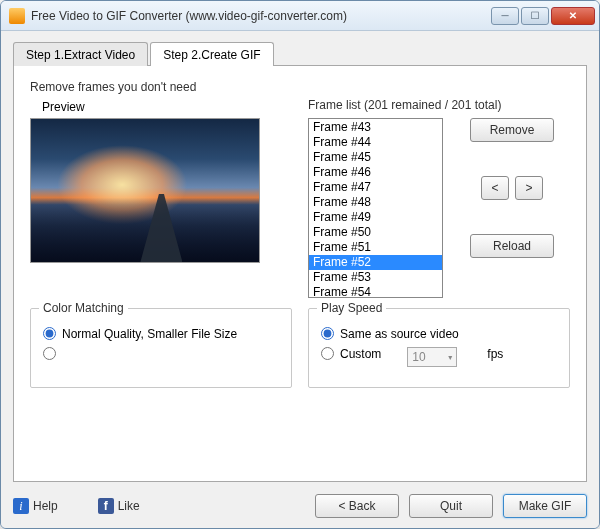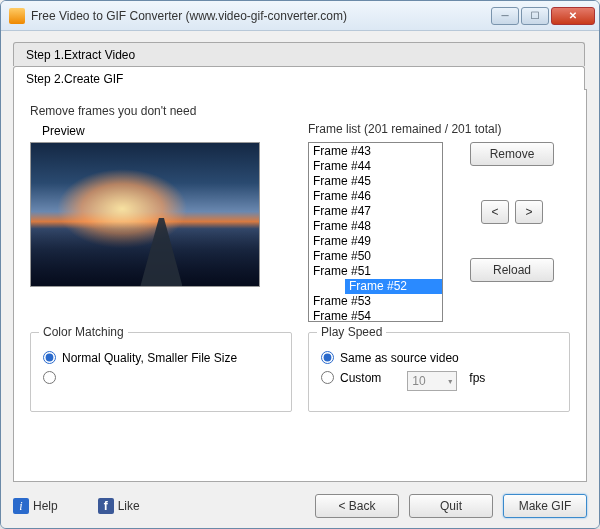--- a/index.html
+++ b/index.html
@@ -5,42 +5,42 @@
   * { box-sizing: border-box; font-family: 'Segoe UI', Tahoma, sans-serif; font-size: 12px; }
   body { margin: 0; background: #fff; }
   .window { width: 600px; height: 529px; border: 1px solid #6b8aa8; border-radius: 6px; overflow: hidden; background: linear-gradient(#e8f0f8,#d8e4f0); box-shadow: 0 2px 10px rgba(0,0,0,0.3); }
   .titlebar { height: 30px; display: flex; align-items: center; padding: 0 4px 0 8px; background: linear-gradient(#f0f6fc,#dce8f4); border-bottom: 1px solid #b8c8d8; }
   .titlebar-icon { width: 16px; height: 16px; background: linear-gradient(#fc6,#e80); border-radius: 2px; margin-right: 6px; }
   .titlebar-text { flex: 1; color: #333; }
   .win-btns { display: flex; gap: 2px; }
   .win-btn { width: 28px; height: 18px; border: 1px solid #7a94ad; border-radius: 3px; background: linear-gradient(#eaf2fa,#c8d8e8); display: flex; align-items: center; justify-content: center; font-size: 10px; color: #4a5a6a; }
   .win-btn.close { width: 44px; background: linear-gradient(#e47a6a,#c83a1a); border-color: #a33; color: #fff; font-weight: bold; }
   .client { background: #f0f0f0; padding: 10px 12px; height: calc(100% - 30px); display: flex; flex-direction: column; }
-  .tabs { display: flex; position: relative; top: 1px; z-index: 2; flex-direction: column; }
+  .tabs { display: flex; position: relative; top: 1px; z-index: 2; }
   .tab { padding: 5px 12px 4px; border: 1px solid #a8a8a8; border-bottom: none; background: #e8e8e8; margin-right: 2px; border-radius: 3px 3px 0 0; }
   .tab.active { background: #fff; }
   .tab-page { flex: 1; background: #fff; border: 1px solid #a8a8a8; padding: 14px 16px 12px; display: flex; flex-direction: column; gap: 10px; }
   .section-title { color: #333; margin-bottom: 6px; }
   .upper { display: flex; gap: 16px; }
   .preview-col { flex: 1; }
   .preview-img { width: 230px; height: 145px; border: 1px solid #999; background:
     linear-gradient(rgba(0,0,0,0) 55%, rgba(10,20,40,0.6) 75%, rgba(5,10,25,0.9) 100%),
     radial-gradient(ellipse 90px 55px at 40% 46%, rgba(255,230,160,0.95) 0%, rgba(255,160,90,0.65) 45%, rgba(255,120,90,0) 72%),
     linear-gradient(#142844 0%, #2a4a70 28%, #6a88b0 48%, #d87a40 55%, #3a5074 60%, #14203c 100%);
     position: relative; overflow: hidden; }
   .pier { position:absolute; bottom:0; left:48%; width:42px; height:68px; background:#242c38;
     clip-path: polygon(44% 0, 56% 0, 100% 100%, 0 100%); opacity:0.92; }
   .frame-col { flex: 1; }
   .frame-row { display: flex; gap: 27px; }
   .listbox { width: 135px; height: 180px; border: 1px solid #888; background: #fff; overflow-y: scroll; padding: 1px 0; }
   .listbox::-webkit-scrollbar { width: 16px; }
   .listbox::-webkit-scrollbar-track { background: #e8e8e8; border-left: 1px solid #c0c0c0; }
   .listbox::-webkit-scrollbar-thumb { background: linear-gradient(#d8e4f0,#b8c8d8); border: 1px solid #9aaabb; border-radius: 2px; }
   .li { padding: 0 4px; line-height: 15px; white-space: nowrap; }
-  .li.sel { background: #2a8aff; color: #fff; margin-left: 36px; }
+  .li.sel { background: #2a8aff; color: #fff; }
   .frame-btns { display: flex; flex-direction: column; gap: 34px; align-items: center; }
   .btn { min-width: 84px; height: 24px; border: 1px solid #8a8a8a; border-radius: 3px; background: linear-gradient(#fdfdfd,#e4e4e4); padding: 0 10px; display: inline-flex; align-items: center; justify-content: center; color: #333; }
   .btn.small { min-width: 28px; padding: 0; }
   .btn.primary { border-color: #3a8acc; box-shadow: 0 0 2px #6ab0f0; }
   .nav-row { display: flex; gap: 6px; }
   .lower { display: flex; gap: 16px; }
   .groupbox { flex: 1; border: 1px solid #c8c8c8; border-radius: 2px; padding: 12px 12px 14px; position: relative; }
   .groupbox-title { position: absolute; top: -8px; left: 8px; background: #fff; padding: 0 4px; color: #333; }
   .radio-row { display: flex; align-items: flex-start; gap: 6px; margin: 6px 0; }
   input[type=radio] { accent-color: #2a6acc; margin:0; }
@@ -130,21 +130,21 @@
             <span>Same as source video</span>
           </label>
           <label class="radio-row">
             <input type="radio" name="ps" style="">
             <span>Custom</span>
             <span style="width:14px;"></span>
             <span class="spinner">
               <span>10</span>
               <span style="font-size:8px;">▾</span>
             </span>
-            <span style="margin-left:6px;">fps</span>
+            <span style="margin-left:24px;">fps</span>
           </label>
         </div>
       </div>
     </div>
 
     <div class="bottom-bar">
       <span class="link-ish">
         <span class="help-icon">i</span>
         <span>Help</span>
       </span>

